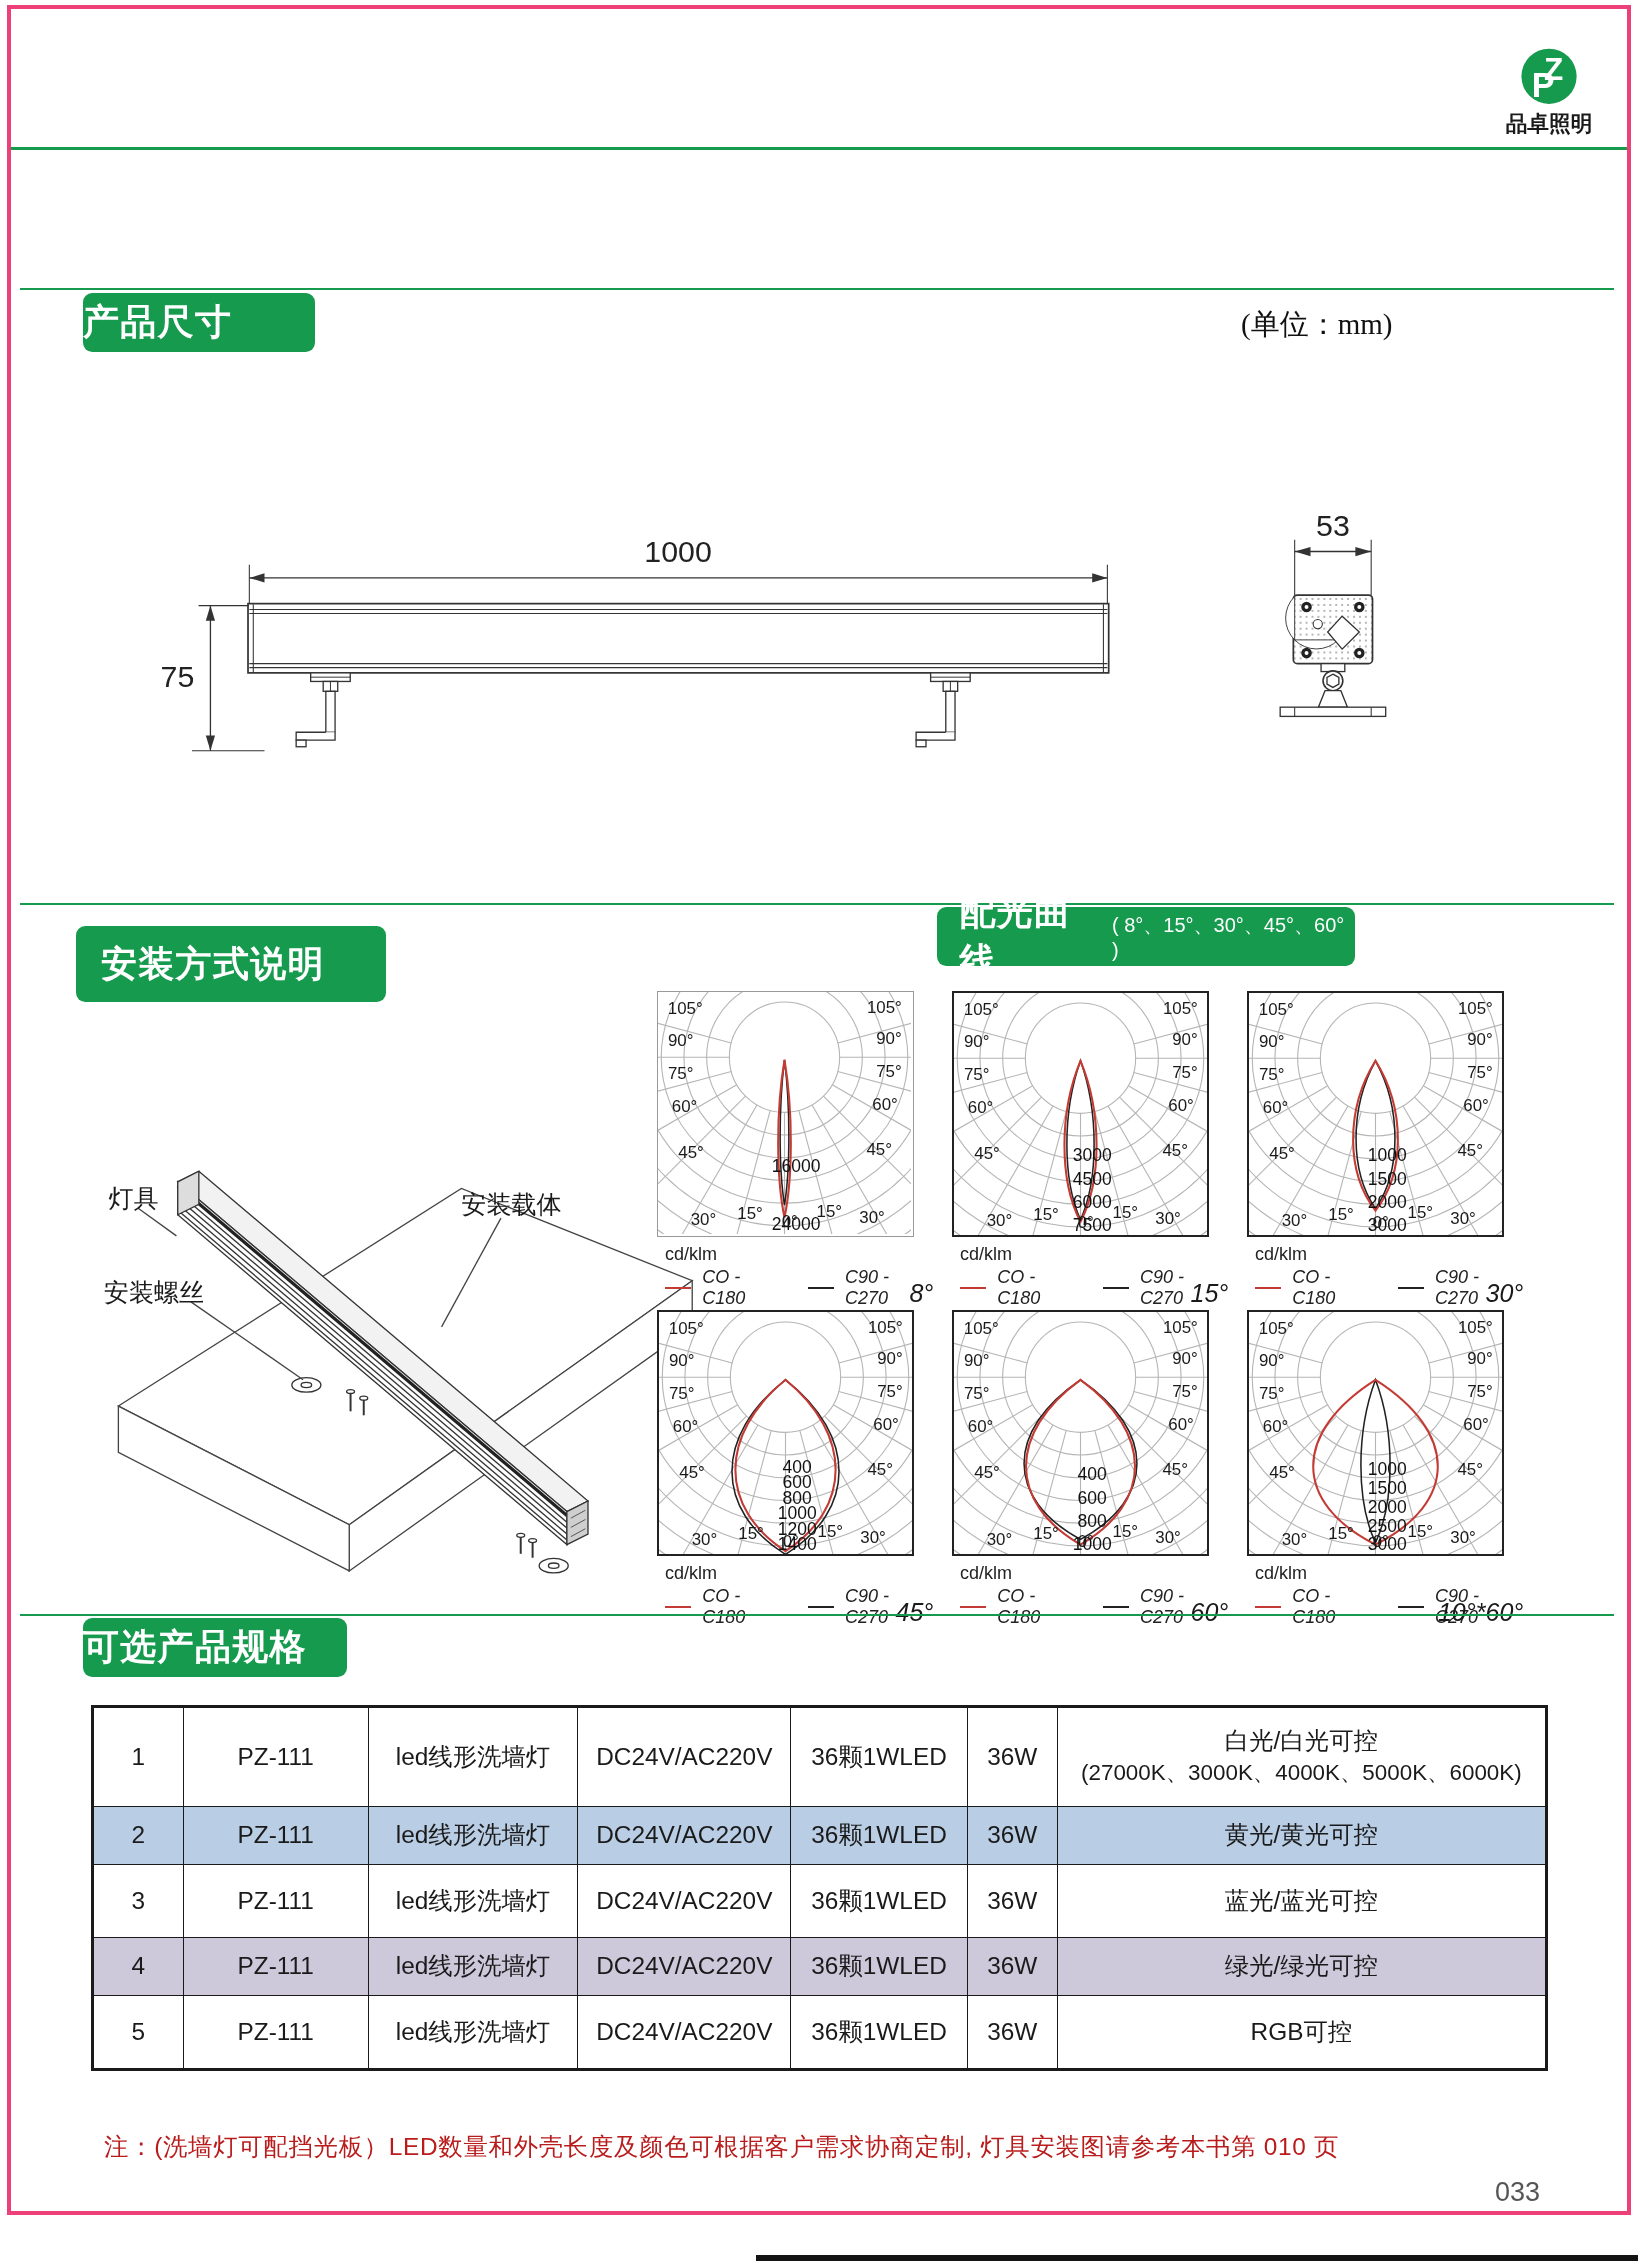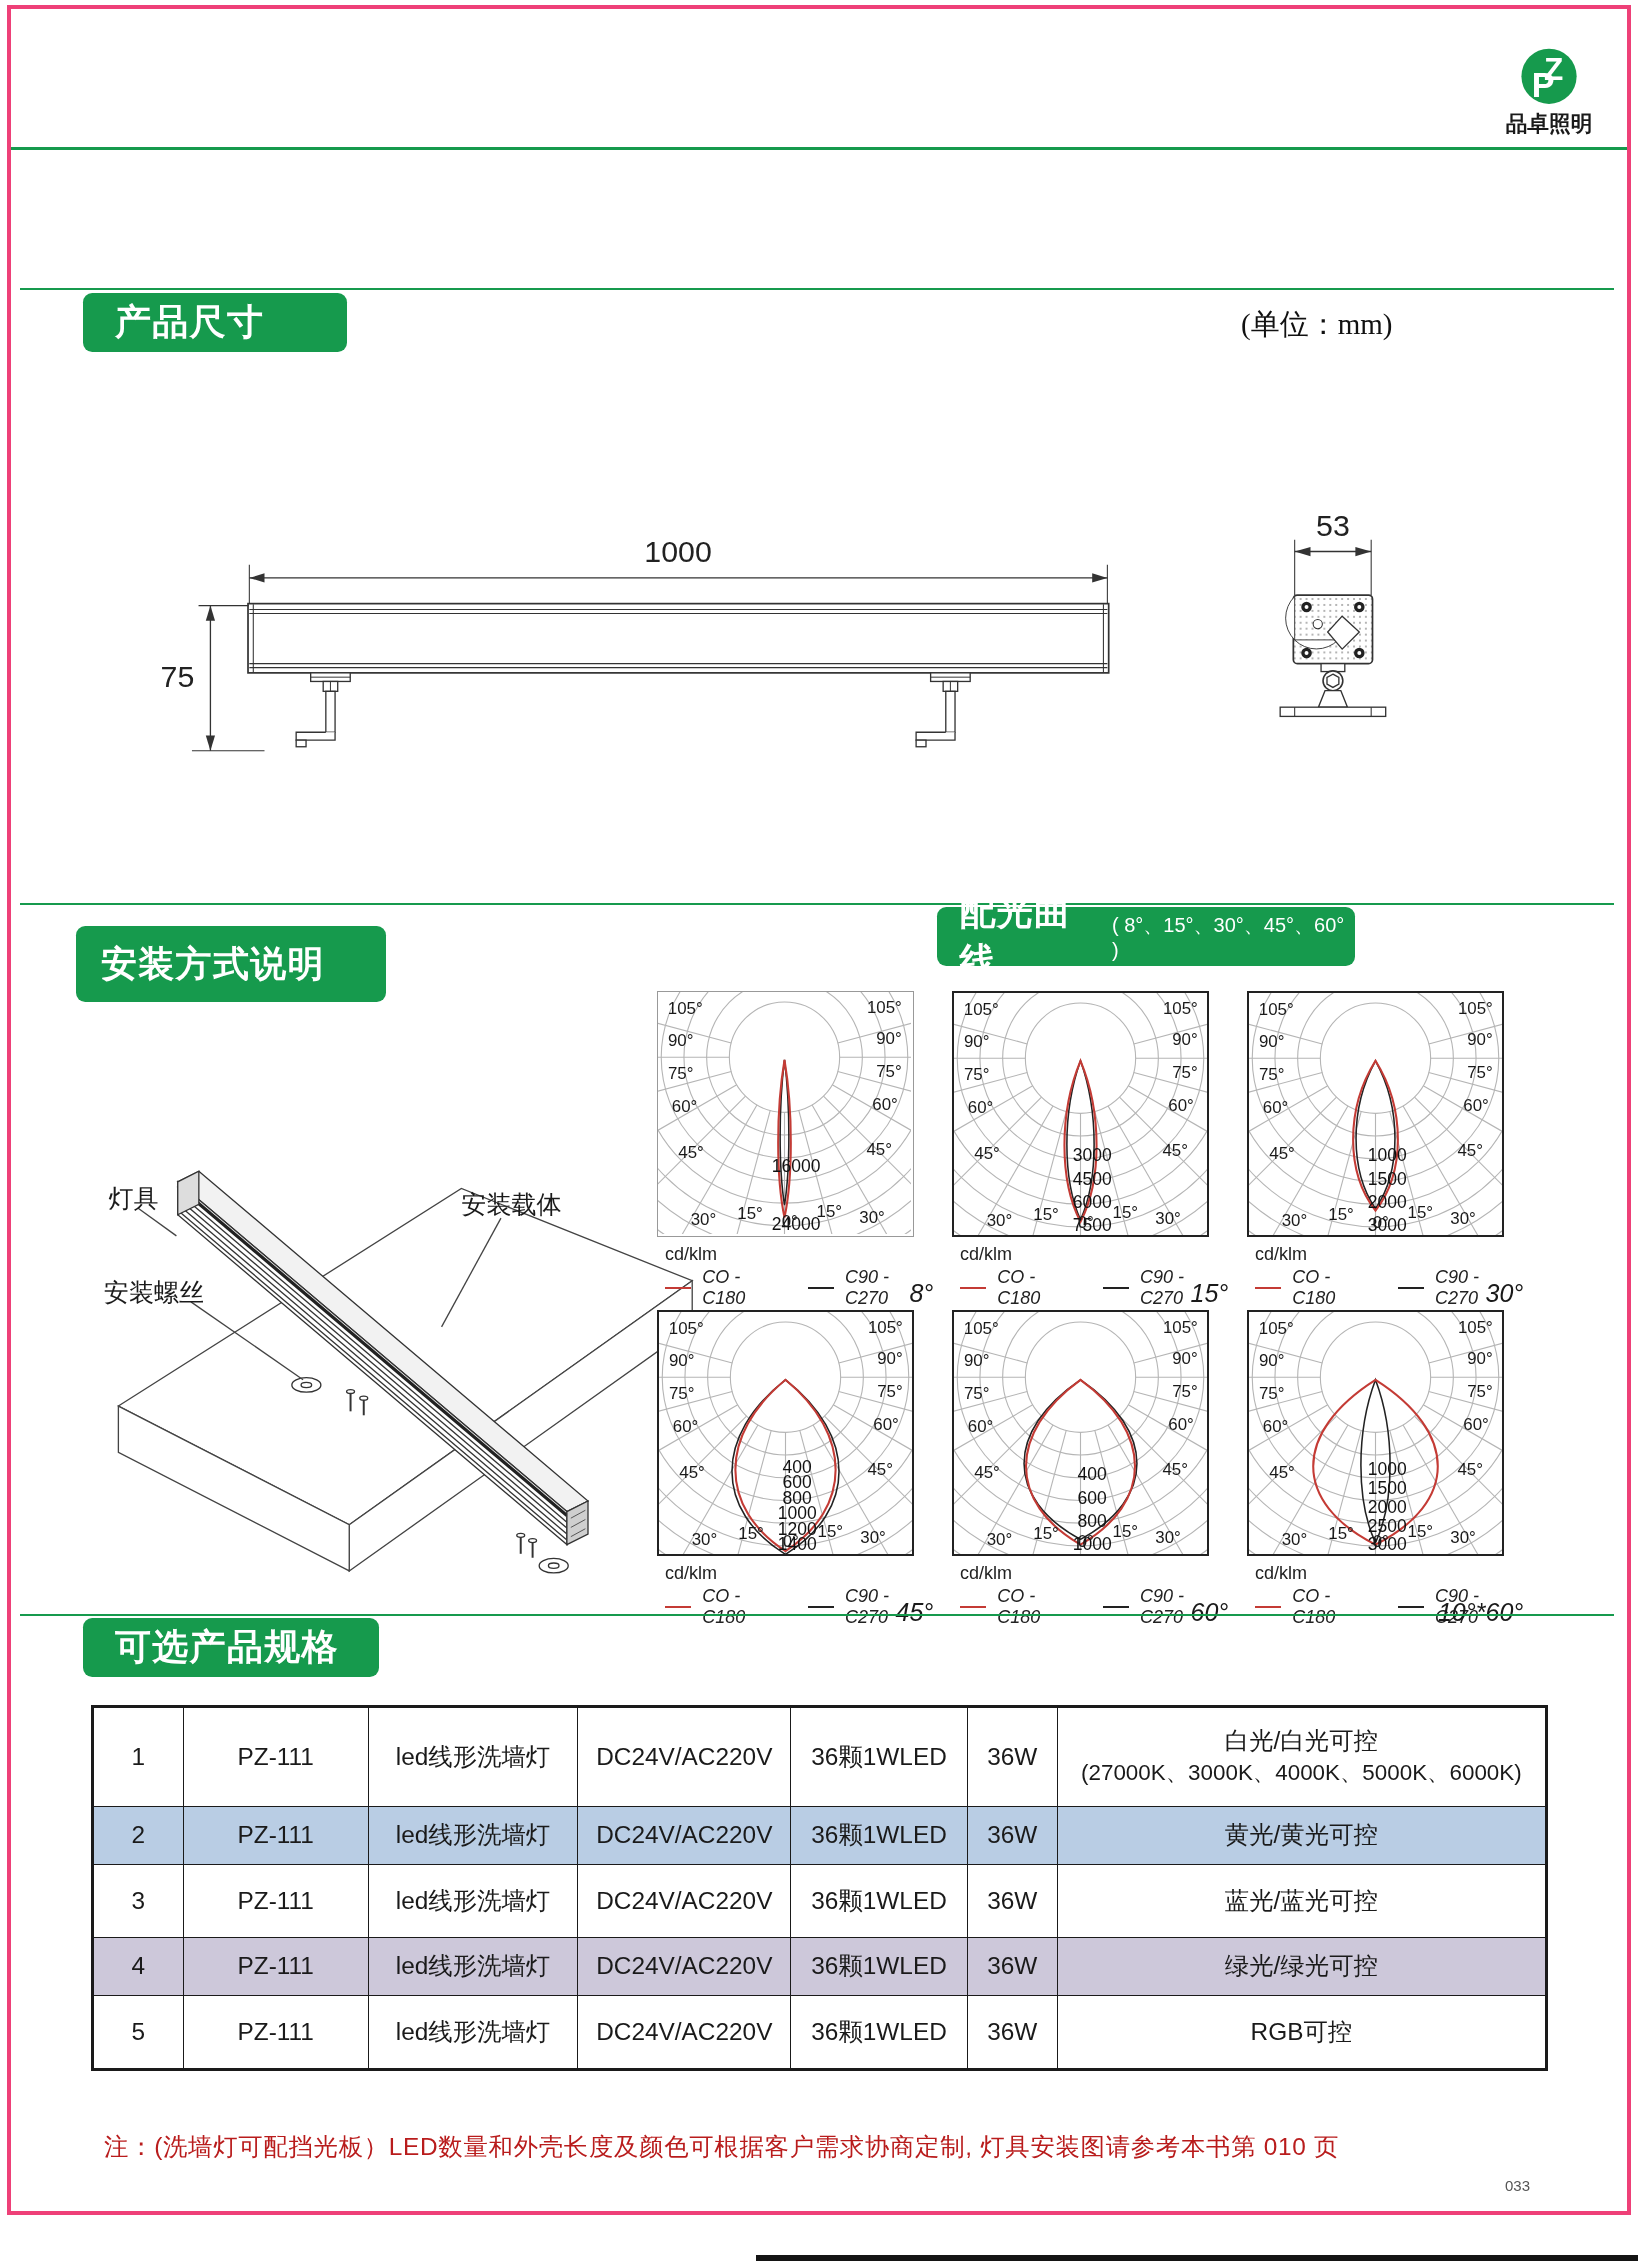--- a/index.html
+++ b/index.html
@@ -2,21 +2,21 @@
 <html style="font-size:10.6px"><head>
 <meta charset="utf-8">
 <style>
   html,body{margin:0;padding:0;background:#fff;}
   #page{position:relative;width:1638px;height:2261px;background:#fff;overflow:hidden;
         font-family:"Liberation Sans","DejaVu Sans",sans-serif;color:#1a1a1a;}
   .abs{position:absolute;}
   #frame{left:6.6px;top:5.3px;width:1616px;height:2202px;border:4.6px solid #ee4078;}
   .gline{background:#169a4d;height:2.6px;}
   .sec-box{background:#169a4d;color:#fff;border-radius:9.2px;display:flex;align-items:center;
-           padding-left:32px;font-weight:bold;font-size:36px;letter-spacing:1.3px;}
+           font-weight:bold;font-size:36px;letter-spacing:1.3px;}
   .sec-sub{font-size:20px;font-weight:normal;margin-left:4px;letter-spacing:0;}
   #unit-note{font-family:"Liberation Serif","DejaVu Serif",serif;font-size:29px;color:#111;
              width:264px;text-align:left;}
   
   #charts{left:657px;top:991px;width:851px;height:653px;}
   .pc-cell{position:absolute;width:277px;}
   .pc-plot{width:257px;height:246px;box-sizing:border-box;background:#fff;}
   .pc-plot.dark{border:2px solid #222;}
   .pc-plot.light{border:1px solid #999;}
   .pc-legend{position:relative;margin-top:6.6px;padding-left:8px;font-size:18px;color:#222;width:263px;}
@@ -28,21 +28,21 @@
   .pc-angle{position:absolute;right:-5.3px;bottom:1.3px;font-size:25px;color:#1a1a1a;}
   
   #spec-table{left:92px;top:1706px;width:1455px;border-collapse:collapse;table-layout:fixed;}
   #spec-table td{border:1.7px solid #1a1a1a;text-align:center;vertical-align:middle;
                  font-size:24.4px;padding:0 4px;overflow:hidden;}
   #spec-table tr.head td{background:#d4d4d4;font-size:26px;font-weight:500;
                  border-bottom-width:2.6px;}
   #spec-table{border:2.6px solid #1a1a1a;outline:0.7px solid #1a1a1a;}
   .color-l2{font-size:22.4px;}
   #footnote{left:104px;top:2131px;font-size:24.4px;font-weight:400;color:#b91c1c;letter-spacing:0.7px;}
-  #page-number{left:1478px;top:2177px;width:79px;text-align:center;font-size:15px;color:#555;}
+  #page-number{left:1478px;top:2177px;width:79px;text-align:center;font-size:27px;color:#555;}
   #bottom-mark{left:756px;top:2255px;width:882px;height:6px;background:#141414;}
   svg text{font-family:"Liberation Sans","DejaVu Sans",sans-serif;}
 </style>
 </head>
 <body>
 
 <div id="page">
   <div class="abs" id="frame"></div>
 
   <svg class="abs" style="left:1505px;top:40px" width="92" height="99" viewBox="0 0 140 150">

